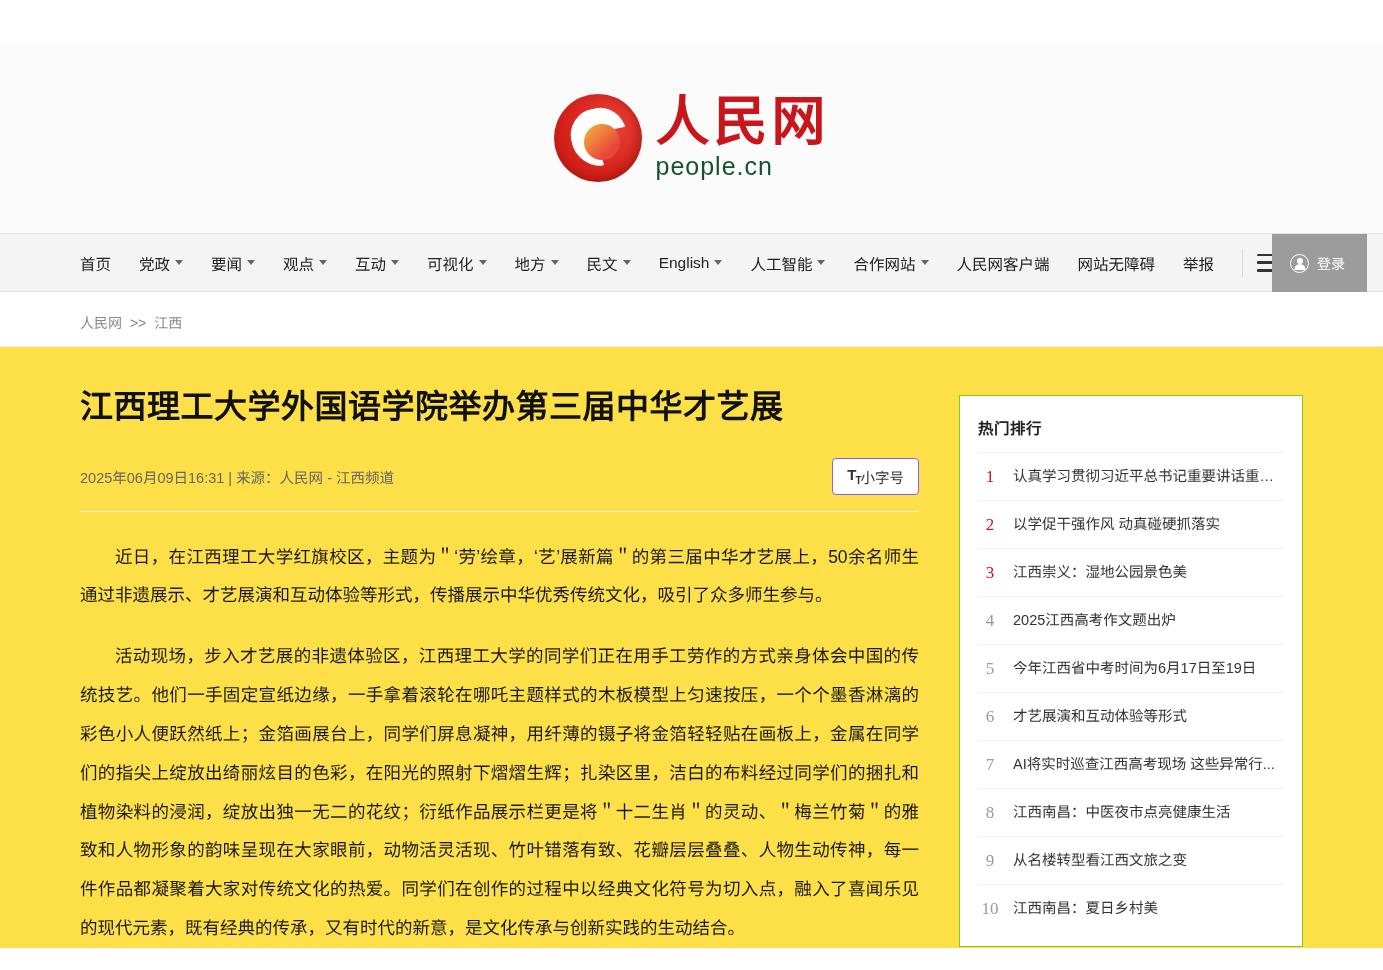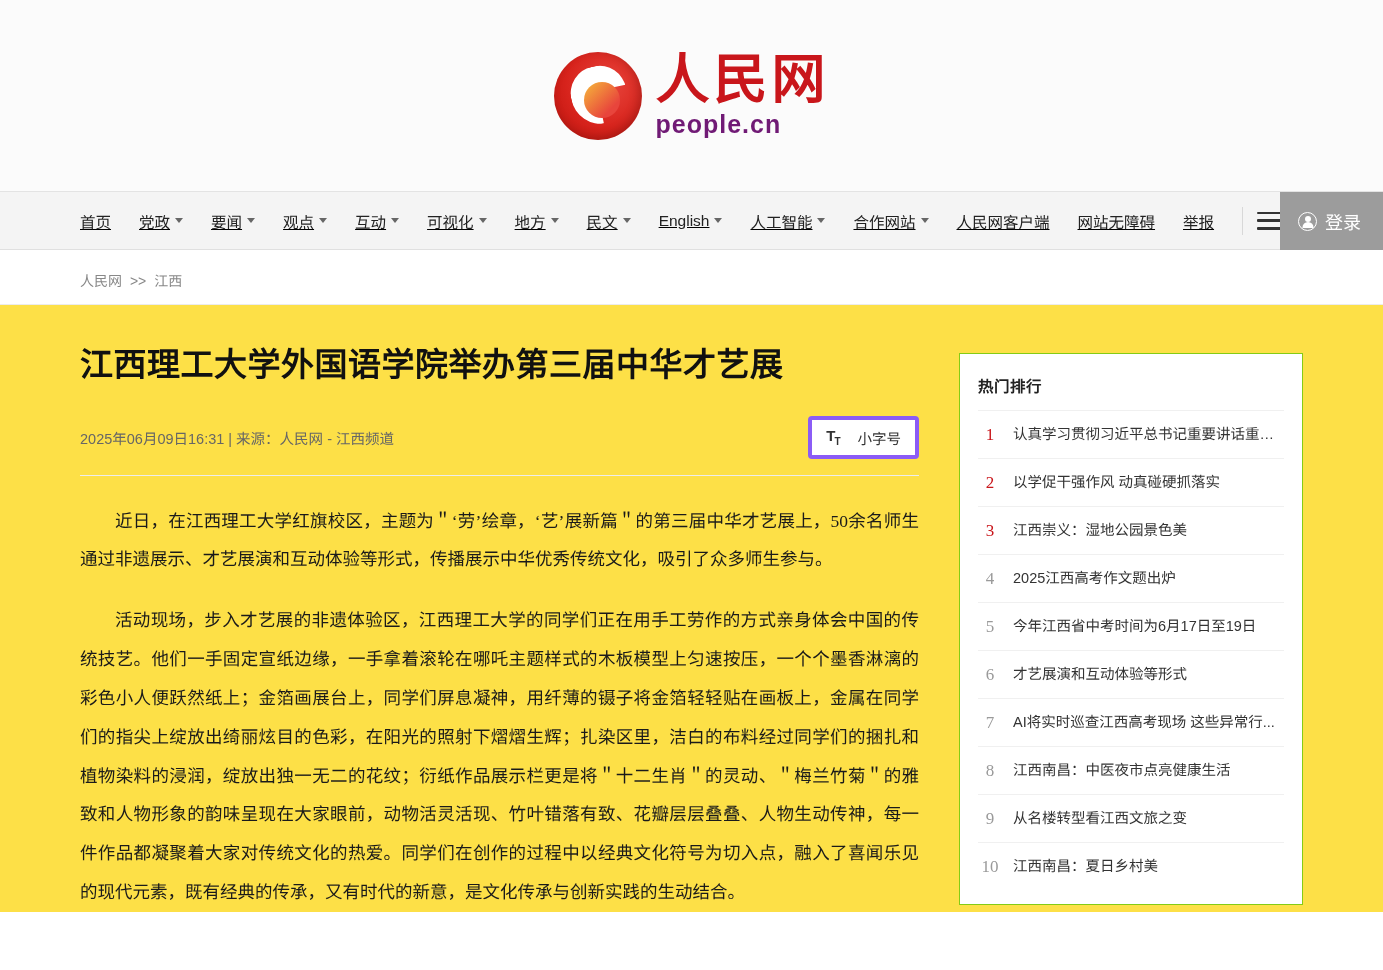--- a/index.html
+++ b/index.html
@@ -3,21 +3,21 @@
 <meta charset="utf-8">
 <style>
   * { box-sizing: border-box; }
   html, body {
     margin: 0; padding: 0;
     width: 1383px; height: 970px;
     background: #ffffff;
     font-family: "Liberation Sans", "DejaVu Sans", sans-serif;
     overflow: hidden;
   }
-  .page { width: 1383px; height: 706px; position: relative; background: #fff; }
+  .page { width: 1383px; height: 706px; position: relative; background: #fff; margin-top: 42px; }
 
   
   .header {
     height: 192px;
     background: #fbfbfb;
     border-bottom: 1px solid #e3e3e3;
     display: flex; align-items: center; justify-content: center;
   }
   .logo-wrap { display: flex; align-items: center; gap: 14px; }
   .logo-mark {
@@ -40,51 +40,50 @@
     position: absolute; left: 30px; top: 30px;
     width: 36px; height: 36px; border-radius: 50%;
     background: linear-gradient(135deg,#f6b93b 0%, #e8453c 75%);
   }
   .logo-text { display: flex; flex-direction: column; align-items: flex-start; }
   .logo-cn {
     font-size: 54px; font-weight: 700; color: #c9161b; letter-spacing: 4px;
     line-height: 1.04;
     font-family: "DejaVu Sans", "Liberation Sans", sans-serif;
   }
-  .logo-en { font-size: 25px; color: #701a75; letter-spacing: 1px; margin-top: 2px; font-weight: 700; text-align: center; }
+  .logo-en { font-size: 25px; color: #14532d; letter-spacing: 1px; margin-top: 2px; font-weight: 400; text-align: center; }
 
   
   .nav {
     height: 58px; background: #f4f4f4;
     border-bottom: 1px solid #e0e0e0;
     display: flex; align-items: center;
     padding: 0 80px;
     position: relative;
-    text-decoration: underline;
   }
   .nav-items { display: flex; align-items: center; gap: 0; }
   .nav-item {
     font-size: 15.5px; color: #222; padding: 0 14px; height: 58px;
     display: flex; align-items: center; cursor: pointer; white-space: nowrap;
   }
   .nav-item:first-child { padding-left: 0; }
   .caret {
     display: inline-block; margin-left: 5px;
     border-left: 4px solid transparent; border-right: 4px solid transparent;
     border-top: 5px solid #666;
   }
   .nav-right { margin-left: auto; display: flex; align-items: center; gap: 0; }
   .nav-sep { width: 1px; height: 28px; background: #d8d8d8; margin: 0 14px; }
   .hamburger { width: 26px; height: 18px; display: flex; flex-direction: column; justify-content: space-between; cursor: pointer; }
   .hamburger span { display: block; height: 2.6px; background: #333; border-radius: 1px; }
   .search-btn { margin: 0 22px; cursor: pointer; display: flex; align-items: center; }
   .login-btn {
     background: #9c9c9c; color: #fff; height: 58px; display: flex; align-items: center;
-    padding: 0 22px 0 18px; gap: 8px; font-size: 18px; cursor: pointer;
-    position: absolute; right: 0; top: 0;
+    padding: 0 22px 0 18px; gap: 8px; font-size: 14px; cursor: pointer;
+    position: absolute; right: 16px; top: 0;
   }
   .user-circle {
     width: 19px; height: 19px; border: 1.6px solid #fff; border-radius: 50%;
     position: relative;
   }
   .user-circle::before {
     content:""; position:absolute; left:50%; top:3.4px; transform: translateX(-50%);
     width:6px;height:6px;border-radius:50%;background:#fff;
   }
   .user-circle::after {
@@ -110,31 +109,31 @@
     font-size: 33px; line-height: 1.35; color: #111; margin: 0 0 28px 0;
     font-weight: 700; letter-spacing: .5px;
     font-family: "DejaVu Sans", "Liberation Sans", sans-serif;
   }
   .meta-row {
     display: flex; align-items: center; justify-content: space-between;
     border-bottom: 1px solid #ededed; padding-bottom: 16px;
   }
   .meta { font-size: 14.5px; color: #666; }
   .fontsize-btn {
-    display: flex; align-items: center; gap: 18px;
-    border: 4px solid #8b5cf6; border-radius: 4px; padding: 7px 14px;
+    display: flex; align-items: center; gap: 0;
+    border: 1px solid #8b5cf6; border-radius: 4px; padding: 7px 14px;
     font-size: 14.5px; color: #333; cursor: pointer; background: #fff;
   }
   .tt { font-size: 15px; font-weight: 700; letter-spacing: -1px; }
   .tt sub { font-size: 10px; }
 
   .article p {
     font-size: 17.5px; line-height: 2.22; color: #1a1a1a; margin: 22px 0 0 0;
     text-align: justify; text-indent: 2em;
-    font-family: Liberation Serif, serif;
+    font-family: Liberation Sans, sans-serif;
   }
   .article p:first-of-type { margin-top: 26px; }
 
   
   .sidebar { width: 344px; padding-top: 48px; }
   .rank-box { border: 1px solid #84cc16; background: #fff; padding: 20px 18px 14px 18px; }
   .rank-title {
     font-size: 15.5px; font-weight: 700; color: #222; padding-bottom: 14px;
     letter-spacing: .5px;
   }

